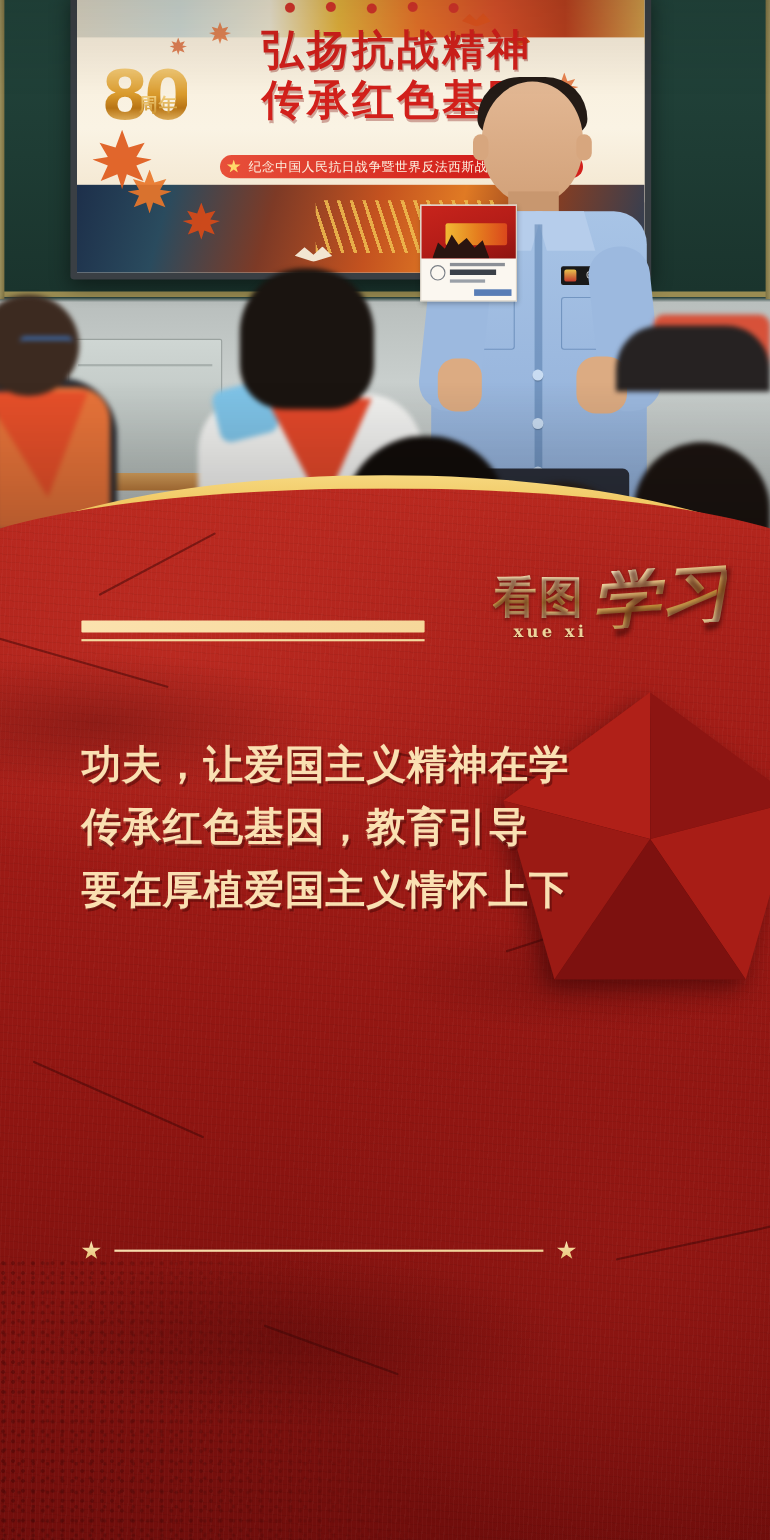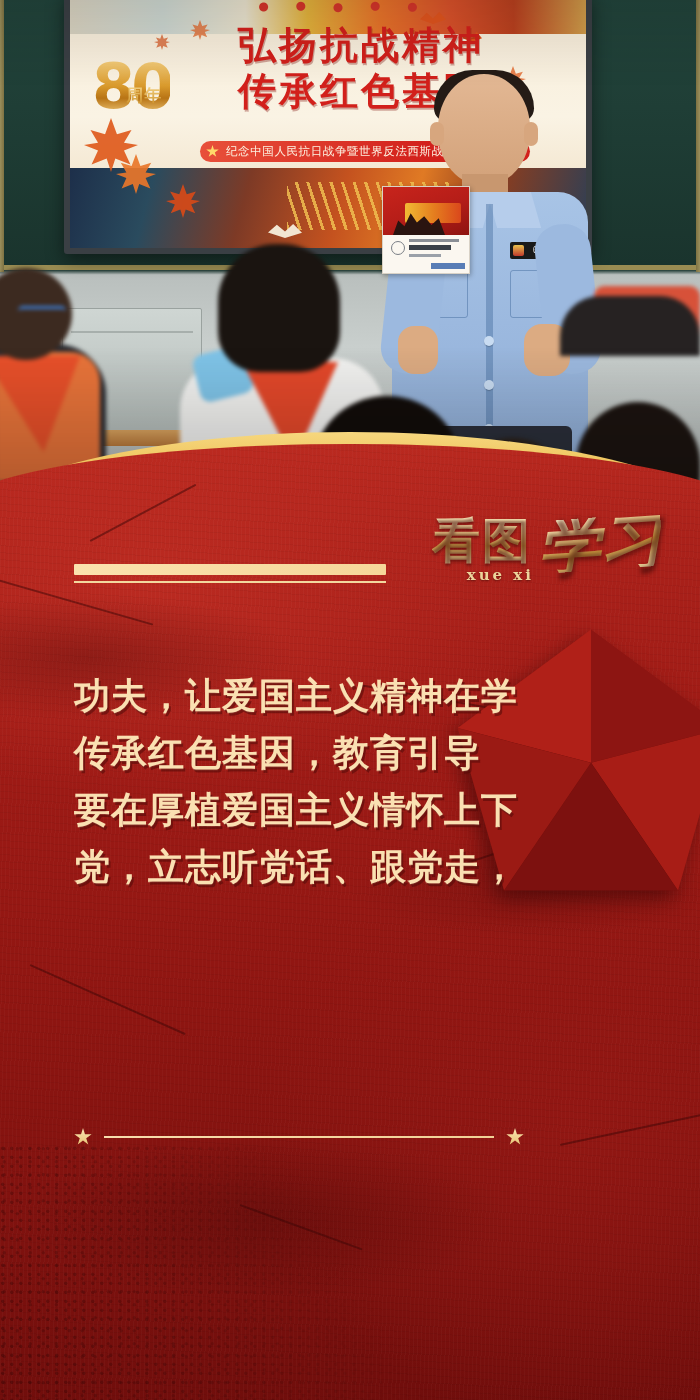--- a/index.html
+++ b/index.html
@@ -278,21 +278,21 @@
     mask-image:linear-gradient(58deg, rgba(0,0,0,.95) 0%, rgba(0,0,0,.55) 34%, rgba(0,0,0,0) 58%);
     pointer-events:none;
   }
 
   
   .kantu{
     position:absolute;right:38px;top:516px;z-index:10;text-align:right;
   }
   .kantu-row{display:flex;align-items:flex-end;justify-content:flex-end;}
   .kt-1{
-    font-size:48px;font-weight:700;letter-spacing:2px;line-height:1;
+    font-size:40px;font-weight:700;letter-spacing:2px;line-height:1;
     background:linear-gradient(180deg,#fbe9bd 0%,#e8c483 36%,#c79a45 62%,#f3dba5 100%);
     -webkit-background-clip:text;background-clip:text;color:transparent;
     text-shadow:0 2px 3px rgba(60,8,6,.55);
     font-family:"DejaVu Sans",sans-serif;
   }
   .kt-2{
     font-size:62px;font-weight:700;line-height:.86;margin-left:6px;margin-bottom:-6px;
     background:linear-gradient(170deg,#fdf0cf 0%,#e9c684 32%,#c2903a 60%,#f6e3b0 100%);
     -webkit-background-clip:text;background-clip:text;color:transparent;
     text-shadow:1px 3px 4px rgba(60,8,6,.6);
@@ -494,21 +494,20 @@
 
   <div class="rule-wrap">
     <div class="rule-thick"></div>
     <div class="rule-thin"></div>
   </div>
 
   <div class="quote">
     <div class="q-line">功夫，让爱国主义精神在学</div>
     <div class="q-line">传承红色基因，教育引导</div>
     <div class="q-line">要在厚植爱国主义情怀上下</div>
-    <div class="q-line">党，立志听党话、跟党走，</div>
   </div>
 
   <div class="starrule">
     <div class="sr-star"></div>
     <div class="sr-line"></div>
     <div class="sr-star"></div>
   </div>
 
 
 

